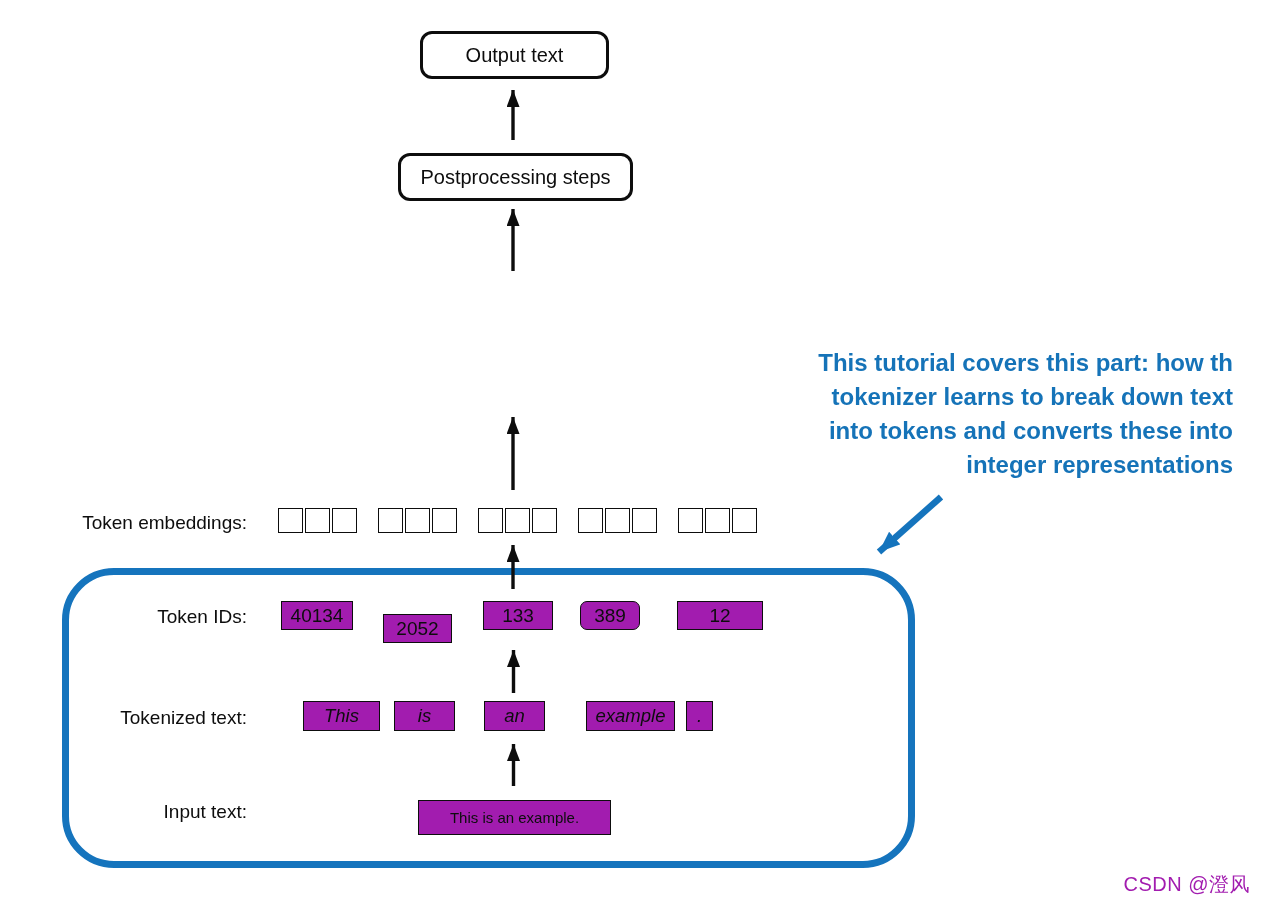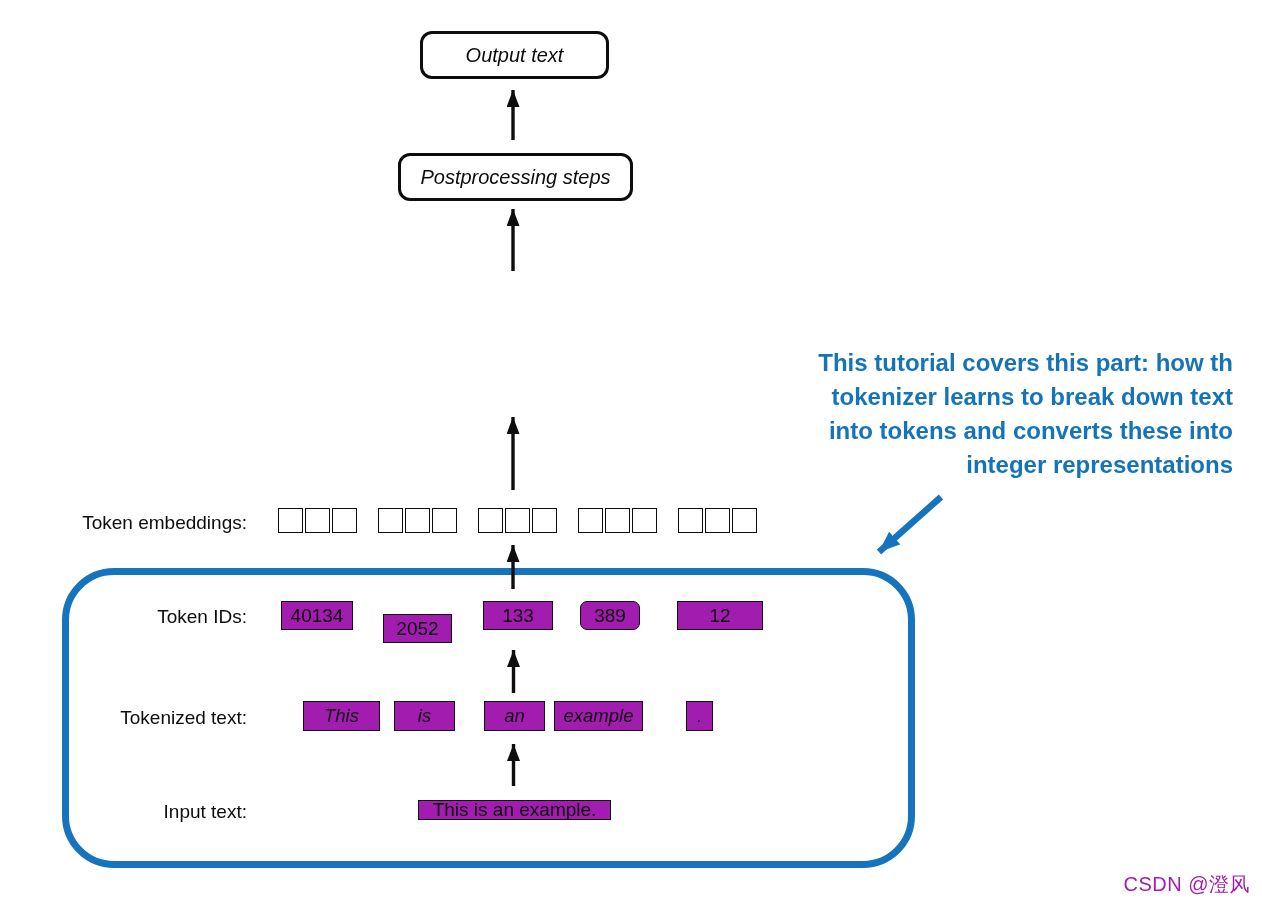--- a/index.html
+++ b/index.html
@@ -12,21 +12,20 @@
   }
   
   .node-box {
     position:absolute;
     border:3px solid #0d0d0d;
     border-radius:12px;
     background:#ffffff;
     display:flex; align-items:center; justify-content:center;
     font-size:20px; color:#0d0d0d;
     box-sizing:border-box;
-    font-style:italic;
   }
   #output-box   { left:420px; top:31px;  width:189px; height:48px; }
   #postproc-box { left:398px; top:153px; width:235px; height:48px; }
   #llm-box {
     position:absolute; left:332px; top:250px; width:352px; height:202px;
     border:3px solid #0d0d0d; border-radius:54px;
     background:#bdd3ea; box-sizing:border-box;
     display:flex; align-items:center; justify-content:center;
     font-size:46px; font-weight:bold; color:#0d0d0d;
     letter-spacing:1px;
@@ -71,24 +70,24 @@
   #id-1 { left:281px; width:72px; }
   #id-2 { left:383px; width:69px;margin-top:13px; }
   #id-3 { left:483px; width:70px; }
   #id-4 { left:580px; width:60px;border-radius:7px; }
   #id-5 { left:677px; width:86px; }
 
   .tok-box { top:701px; height:30px; font-style:italic; font-size:18.5px; }
   #tok-1 { left:303px; width:77px; }
   #tok-2 { left:394px; width:61px; }
   #tok-3 { left:484px; width:61px; }
-  #tok-4 { left:554px; width:89px; }
+  #tok-4 { left:586px; width:89px; }
   #tok-5 { left:686px; width:27px; }
 
-  #input-box { left:418px; top:800px; width:193px; height:20px; font-size:19px;text-align:center; }
+  #input-box { left:418px; top:800px; width:193px; height:35px; font-size:15px;text-align:center; }
 
   
   #annotation {
     position:absolute; left:758px; top:346px; width:475px;
     text-align:right; font-weight:bold;
     font-size:24px; line-height:34px;
     color:#1573b8;
   }
   #annotation span { display:block; }
 

